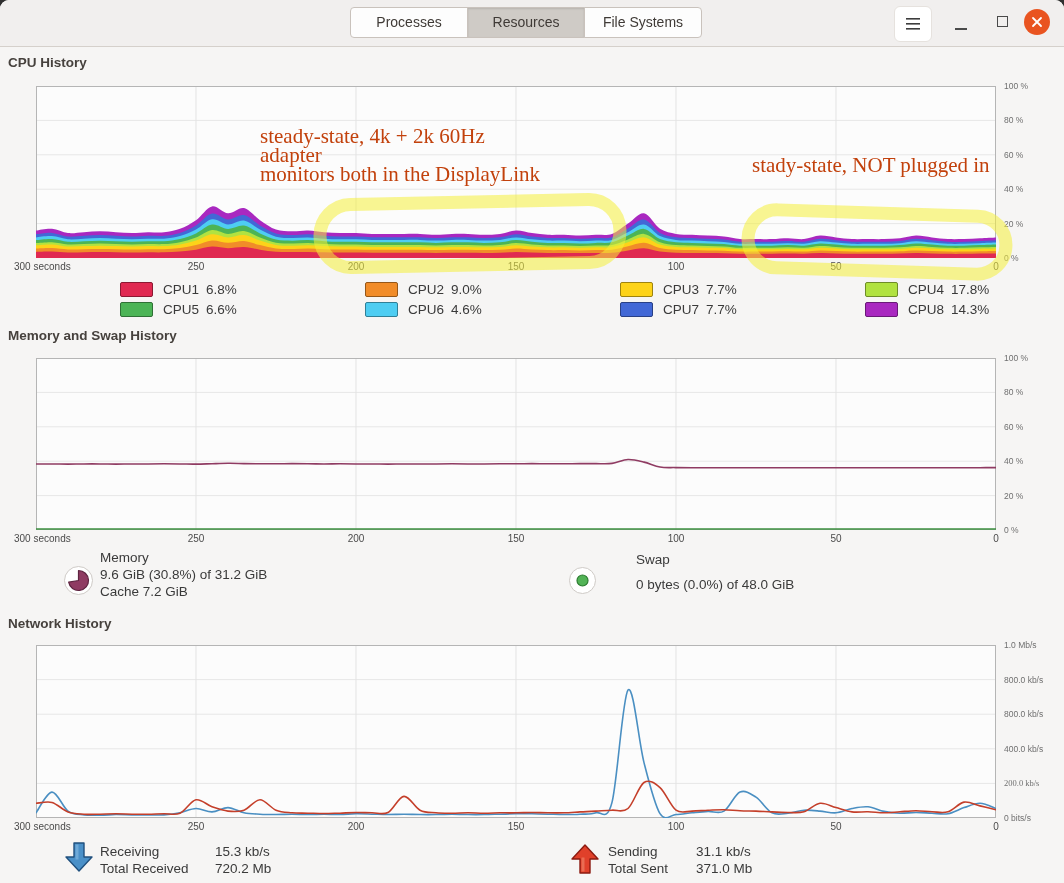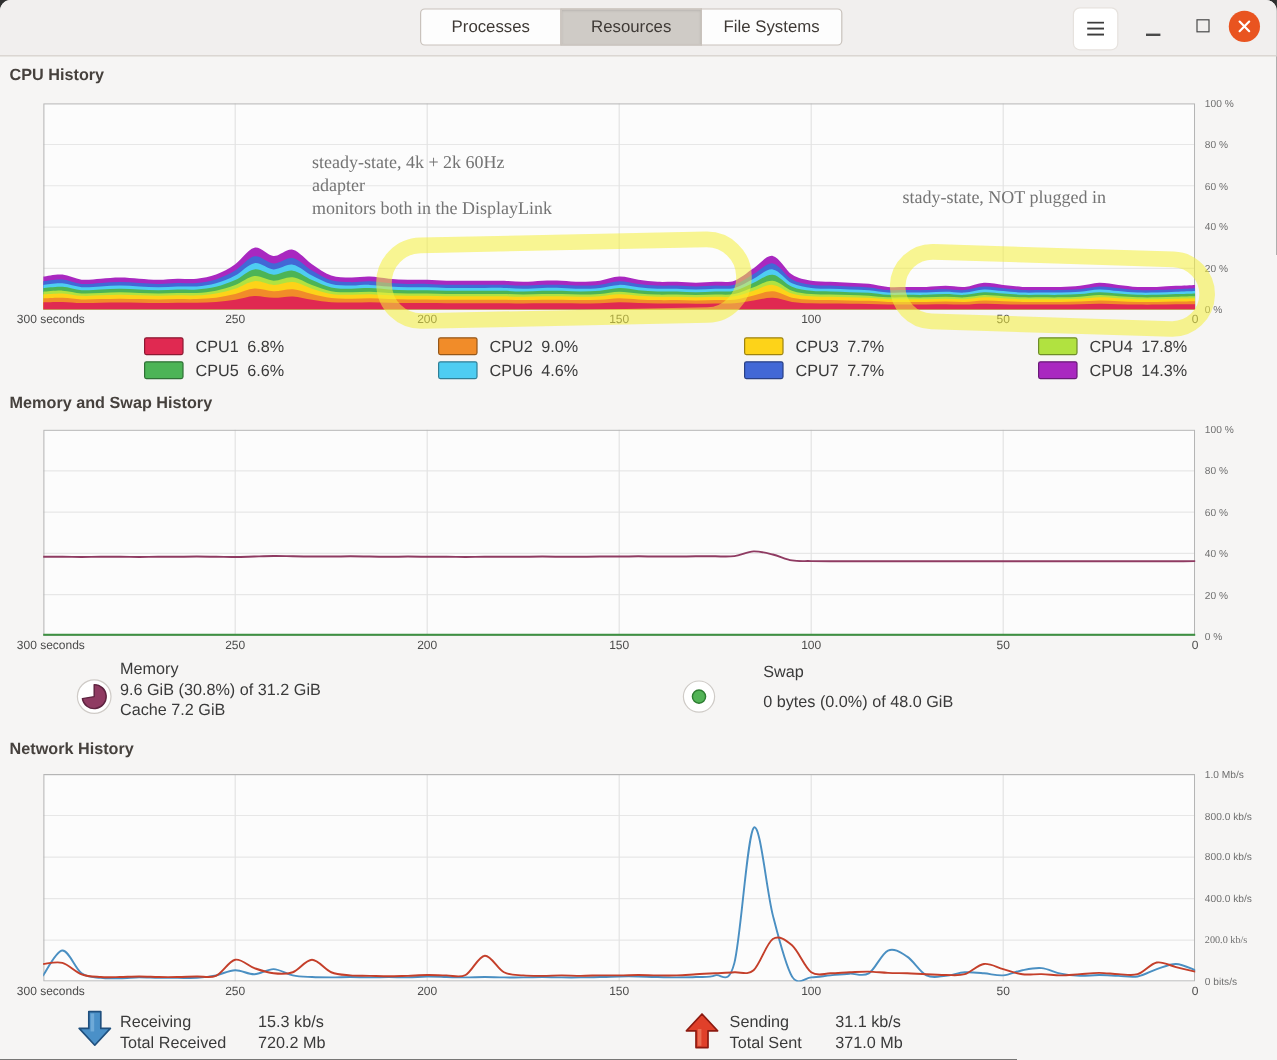--- a/index.html
+++ b/index.html
@@ -29,35 +29,35 @@
   
   .section-title{position:absolute;left:8px;margin:0;font-size:13.5px;font-weight:bold;color:#46413d;text-align:center;}
   .chart-wrap{position:absolute;left:36px;width:960px;background:#fcfcfc;}
   .chart-wrap svg.plot{position:absolute;left:0;top:0;}
   .x-tick{position:absolute;font-size:10px;color:#4b4b4b;width:60px;text-align:center;}
   .x-tick.first{text-align:left;width:90px;}
   .y-tick{position:absolute;font-size:8.5px;color:#6f6f6f;white-space:nowrap;}
   
   .cpu-legend{position:absolute;left:96px;top:281px;display:grid;
               grid-template-columns:245px 255px 245px auto;row-gap:4px;}
-  .legend-item{display:flex;height:16px;padding-left:24px;}
+  .legend-item{display:flex;align-items:center;height:16px;padding-left:24px;}
   .swatch{width:33px;height:15px;border:1px solid #888;border-radius:2px;box-sizing:border-box;
           margin-right:10px;flex:none;}
   .legend-text{font-size:13.5px;color:#3a3a3a;white-space:nowrap;}
   .legend-text b{font-weight:normal;margin-left:7px;}
   
   .res-legend{position:absolute;font-size:13.5px;color:#3a3a3a;line-height:17px;}
   .res-icon{position:absolute;}
   .net-grid{display:grid;grid-template-columns:115px auto;column-gap:0;}
   .net-grid.send{grid-template-columns:88px auto;}
   
   .overlay{position:absolute;left:0;top:0;pointer-events:none;z-index:40;}
   .hl{fill:none;stroke:#f4ee3a;stroke-width:13;opacity:.55;stroke-linejoin:round;}
   .note{position:absolute;z-index:41;font-family:"Liberation Serif","DejaVu Serif",serif;
-        font-size:15px;color:#737373;line-height:19px;pointer-events:none;}
+        font-size:21px;color:#c2410c;line-height:19px;pointer-events:none;}
 </style>
 </head>
 <body>
 
 <div class="window">
 
   <div class="headerbar">
     <div class="tabgroup">
       <div class="tab first">Processes</div>
       <div class="tab active">Resources</div>

